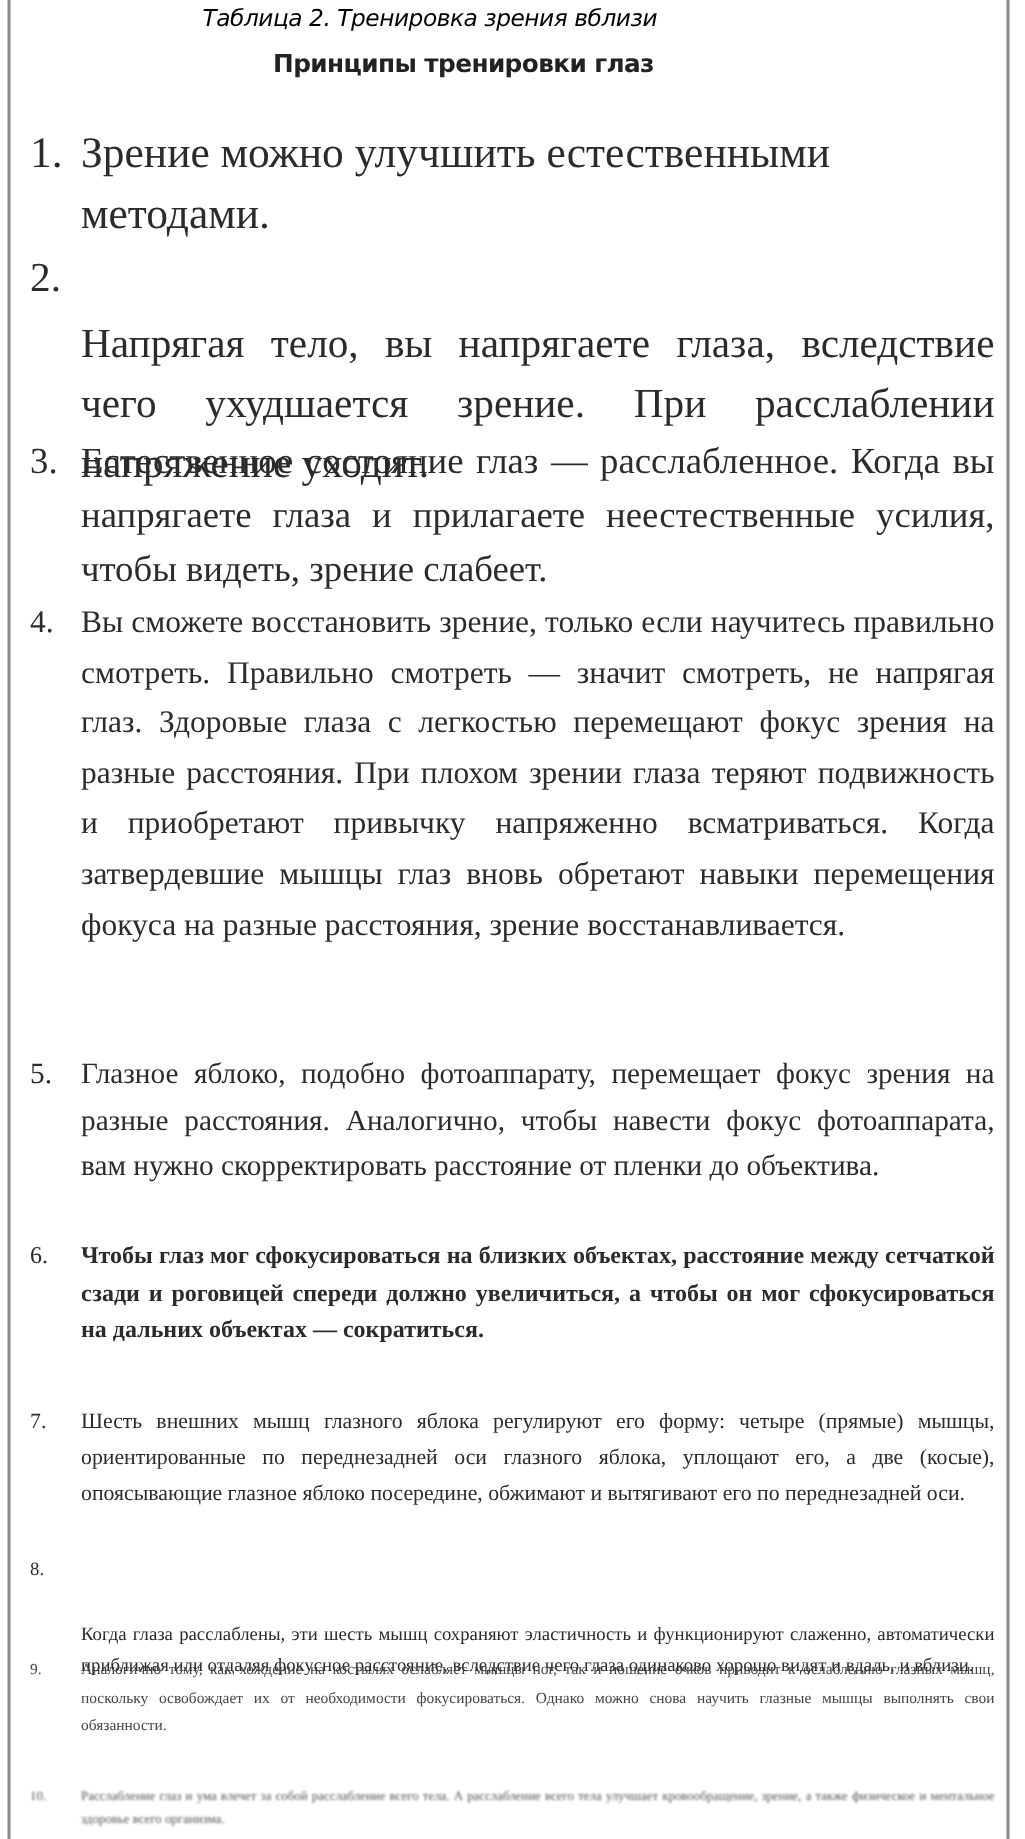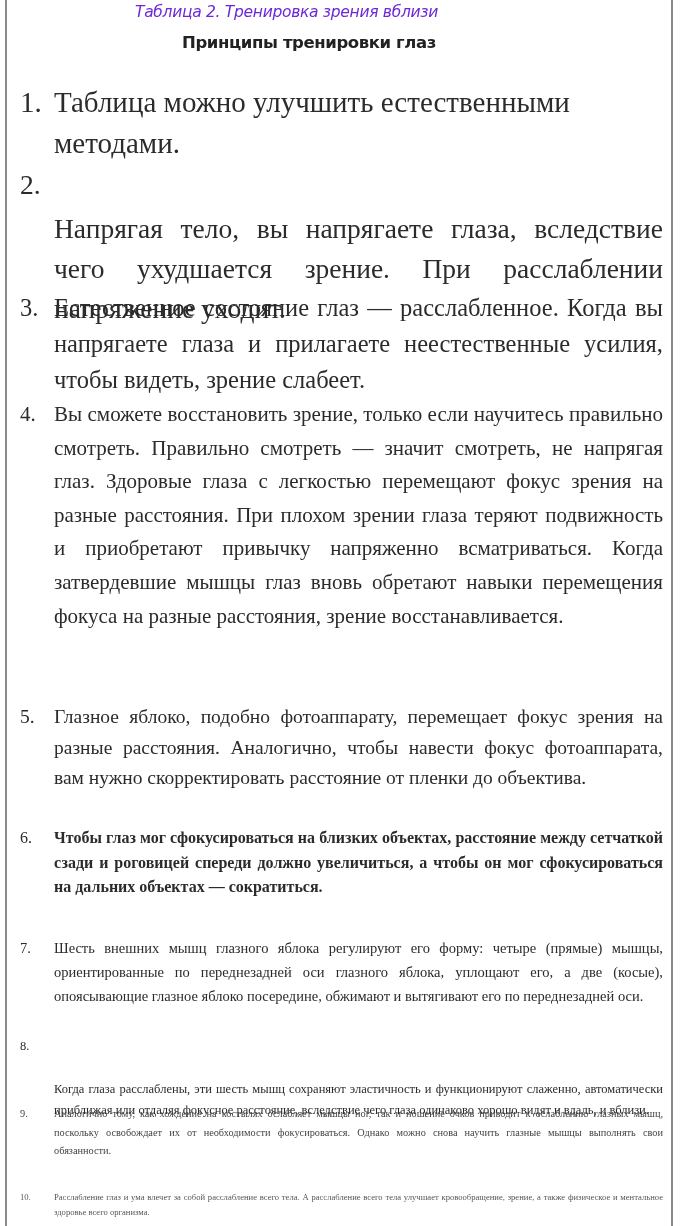--- a/index.html
+++ b/index.html
@@ -26,21 +26,21 @@
     }
     .caption {
       position: absolute;
       left: 0;
       width: 573px;
       top: 3px;
       text-align: center;
       font-family: "DejaVu Sans", sans-serif;
       font-style: italic;
       font-size: 15.5px;
-      color: #6d28d9;
+      color: #000000;
       letter-spacing: -0.3px;
     }
     .heading {
       position: absolute;
       left: 0;
       width: 618px;
       top: 33px;
       text-align: center;
       font-family: "DejaVu Sans", sans-serif;
       font-weight: bold;
@@ -85,21 +85,21 @@
 </head>
 <body>
 
 <div class="frame"></div>
 
 <div class="caption">Таблица 2. Тренировка зрения вблизи</div>
 <div class="heading">Принципы тренировки глаз</div>
 
 <div class="item s1" style="top:82px;">
   <span class="num">1.</span>
-  <span class="text" style="padding-left:34px; text-align:left;">Таблица можно улучшить естественными методами.</span>
+  <span class="text" style="padding-left:34px; text-align:left;">Зрение можно улучшить естественными методами.</span>
 </div>
 
 <div class="item s2" style="top:165px;">
   <span class="num">2.</span>
   <span class="text" style="padding-left:34px;margin-top:44px;">Напрягая тело, вы напрягаете глаза, вследствие чего ухудшается зрение. При расслаблении напряжение уходит.</span>
 </div>
 
 <div class="item s3" style="top:290px;">
   <span class="num">3.</span>
   <span class="text" style="padding-left:34px;">Естественное состояние глаз — расслабленное. Когда вы напрягаете глаза и прилагаете неестественные усилия, чтобы видеть, зрение слабеет.</span>

